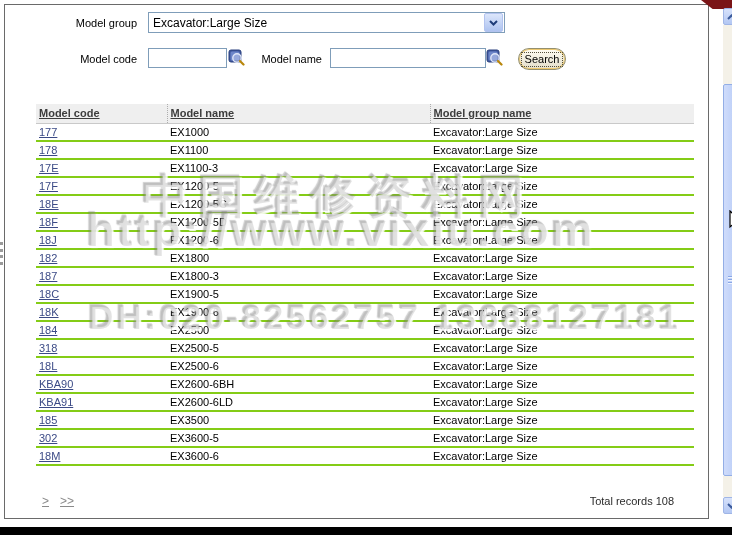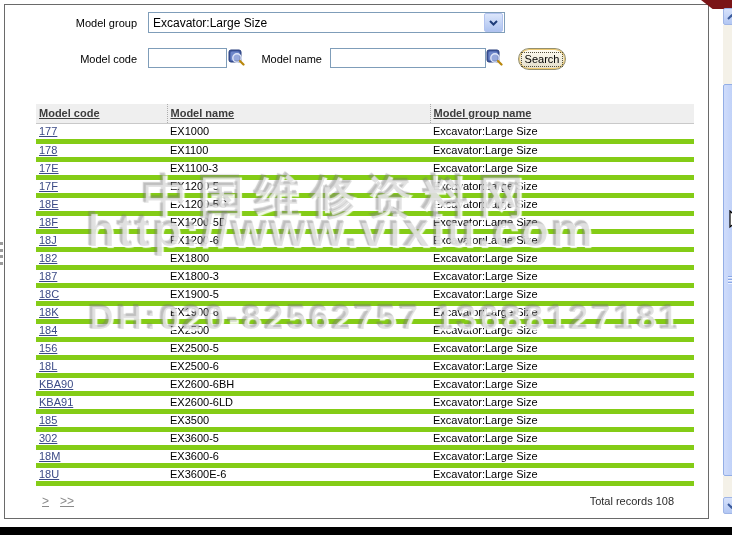--- a/index.html
+++ b/index.html
@@ -18,21 +18,21 @@
   
   .tinput{position:absolute; height:20px; border:1px solid #7f9db9; background:#fff; box-sizing:border-box; font-family:"Liberation Sans",sans-serif; font-size:11px; padding:0 3px;}
   .find-icon{position:absolute; width:17px; height:17px;}
   
   .btn-search{position:absolute; left:518px; top:48px; width:48px; height:22px; background:linear-gradient(#fffdf4,#e3dec9); border:1px solid #94906f; border-radius:11px; box-shadow:0 0 0 1px #edc86e inset; font-family:"Liberation Sans",sans-serif; font-size:11px; display:flex; align-items:center; justify-content:center; cursor:pointer; padding:4px;text-align:center;}
   .btn-search span{border:1px dotted #55513c; padding:0 3px; line-height:13px;}
   
   .model-table{position:absolute; left:36px; top:104px; width:658px; border-collapse:collapse; table-layout:fixed; font-size:11px;}
   .model-table th{height:19px; background:#efefef; text-align:left; font-weight:bold; color:#3d3d3d; text-decoration:underline; padding:0 0 0 3px; border-bottom:1px solid #c9c9c9; box-sizing:border-box; cursor:pointer;}
   .model-table th + th{border-left:1px dotted #adadad;}
-  .model-table td{height:18px; padding:0 0 0 3px; border-bottom:5px solid #84cc16; white-space:nowrap; overflow:hidden; box-sizing:border-box;margin-top:40px;}
+  .model-table td{height:18px; padding:0 0 0 3px; border-bottom:2px solid #84cc16; white-space:nowrap; overflow:hidden; box-sizing:border-box;margin-top:40px;}
   .model-table a.code{color:#3b4a86; text-decoration:underline; cursor:pointer;}
   .col-code{width:131px;} .col-name{width:263px;} .col-group{width:264px;}
   
   .pager{position:absolute; left:42px; top:494px;}
   .pager a{color:#8a8a8a; text-decoration:underline; margin-right:11px; cursor:pointer; font-size:12px;}
   .totals{position:absolute; top:495px; right:58px; color:#2b2b2b;}
   .totals .tv{margin-left:3px;}
   
   .wm{position:absolute; white-space:nowrap; pointer-events:none; font-weight:bold; color:rgba(150,150,150,0.26); text-shadow:2px 2px 1px rgba(255,255,255,0.9), -1px -1px 1px rgba(105,105,105,0.33); z-index:5;}
   .wm1{left:142px; top:166px; font-size:46px; letter-spacing:10px;}
@@ -177,21 +177,21 @@
           <td>Excavator:Large Size</td>
         </tr>
 
         <tr>
           <td><a class="code">184</a></td>
           <td>EX2500</td>
           <td>Excavator:Large Size</td>
         </tr>
 
         <tr>
-          <td><a class="code">156</a></td>
+          <td><a class="code">318</a></td>
           <td>EX2500-5</td>
           <td>Excavator:Large Size</td>
         </tr>
 
         <tr>
           <td><a class="code">18L</a></td>
           <td>EX2500-6</td>
           <td>Excavator:Large Size</td>
         </tr>
 
@@ -218,25 +218,20 @@
           <td>EX3600-5</td>
           <td>Excavator:Large Size</td>
         </tr>
 
         <tr>
           <td><a class="code">18M</a></td>
           <td>EX3600-6</td>
           <td>Excavator:Large Size</td>
         </tr>
 
-        <tr>
-          <td><a class="code">18U</a></td>
-          <td>EX3600E-6</td>
-          <td>Excavator:Large Size</td>
-        </tr>
       </tbody>
   </table>
 
   <div class="pager">
     <a>&gt;</a><a>&gt;&gt;</a>
   </div>
   <div class="totals">
     <span>Total records</span><span class="tv">108</span>
   </div>
 

